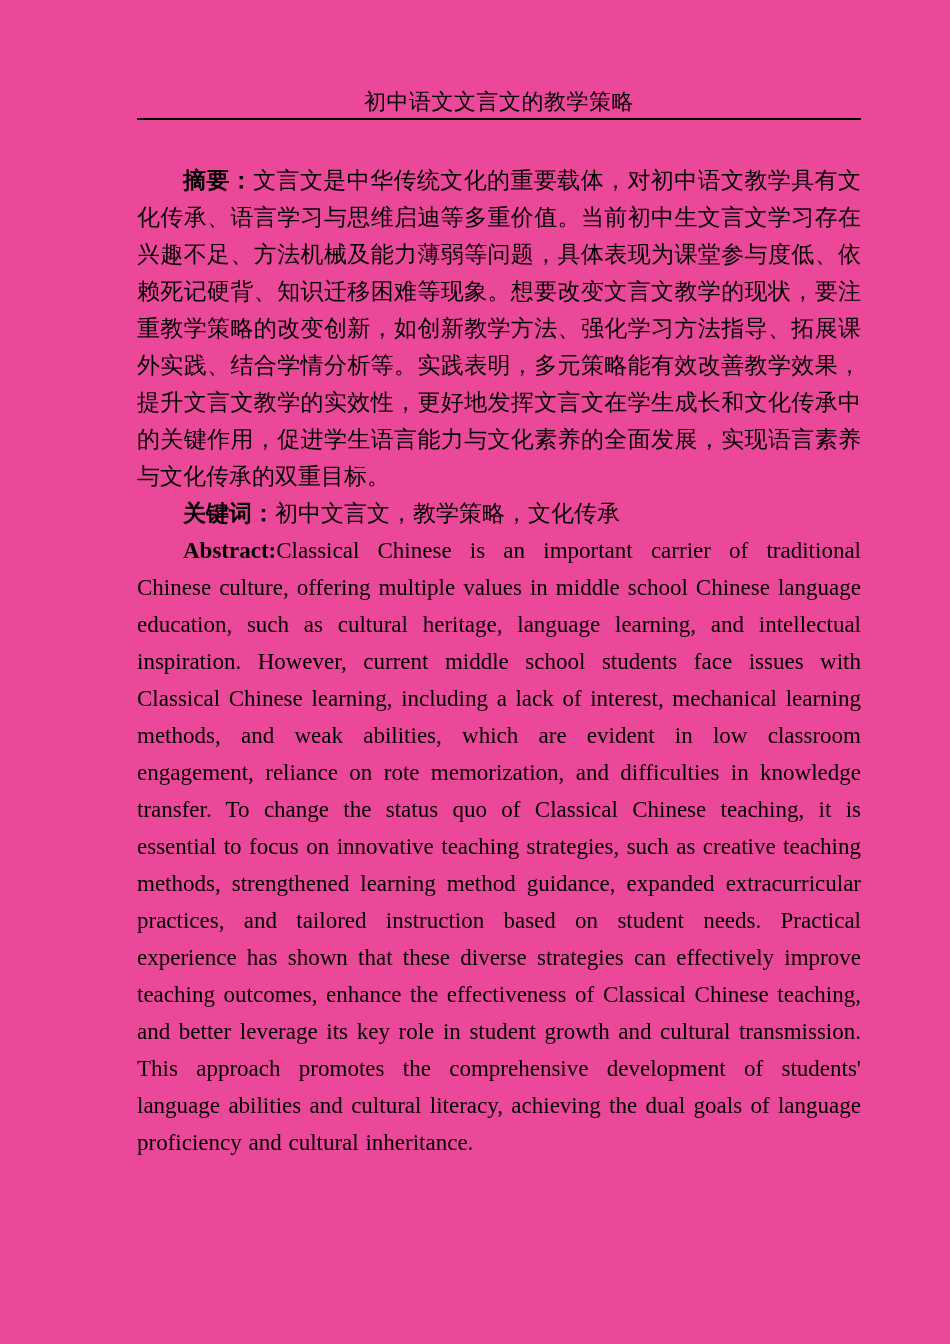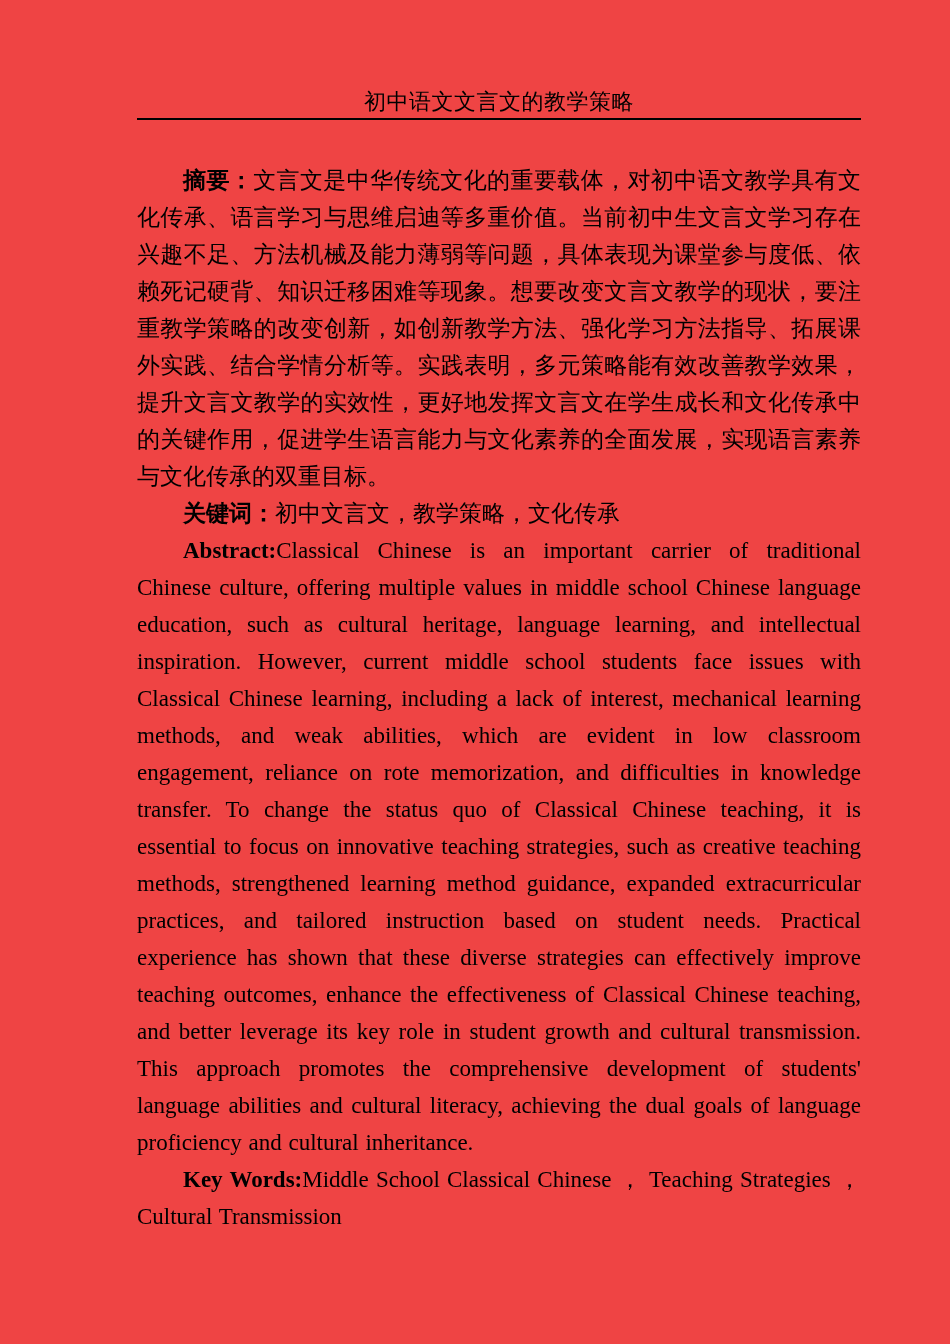--- a/index.html
+++ b/index.html
@@ -4,21 +4,21 @@
 <style>
   html, body {
     margin: 0;
     padding: 0;
     background: #ffffff;
   }
   .page {
     position: relative;
     width: 950px;
     height: 1344px;
-    background: #ef4444;
+    background: #ec4899;
     color: #000000;
     overflow: hidden;
     font-family: "Liberation Serif", serif;
   }
   .content-area {
     position: absolute;
     left: 137px;
     top: 0;
     width: 724px;
   }
@@ -65,17 +65,16 @@
     </div>
 
     <div class="body-text">
 
       <p><b>摘要：</b><span>文言文是中华传统文化的重要载体，对初中语文教学具有文化传承、语言学习与思维启迪等多重价值。当前初中生文言文学习存在兴趣不足、方法机械及能力薄弱等问题，具体表现为课堂参与度低、依赖死记硬背、知识迁移困难等现象。想要改变文言文教学的现状，要注重教学策略的改变创新，如创新教学方法、强化学习方法指导、拓展课外实践、结合学情分析等。实践表明，多元策略能有效改善教学效果，提升文言文教学的实效性，更好地发挥文言文在学生成长和文化传承中的关键作用，促进学生语言能力与文化素养的全面发展，实现语言素养与文化传承的双重目标。</span></p>
 
       <p><b>关键词：</b><span>初中文言文，教学策略，文化传承</span></p>
 
       <p><b>Abstract:</b><span>Classical Chinese is an important carrier of traditional Chinese culture, offering multiple values in middle school Chinese language education, such as cultural heritage, language learning, and intellectual inspiration. However, current middle school students face issues with Classical Chinese learning, including a lack of interest, mechanical learning methods, and weak abilities, which are evident in low classroom engagement, reliance on rote memorization, and difficulties in knowledge transfer. To change the status quo of Classical Chinese teaching, it is essential to focus on innovative teaching strategies, such as creative teaching methods, strengthened learning method guidance, expanded extracurricular practices, and tailored instruction based on student needs. Practical experience has shown that these diverse strategies can effectively improve teaching outcomes, enhance the effectiveness of Classical Chinese teaching, and better leverage its key role in student growth and cultural transmission. This approach promotes the comprehensive development of students' language abilities and cultural literacy, achieving the dual goals of language proficiency and cultural inheritance.</span></p>
 
-      <p><b>Key Words:</b><span>Middle School Classical Chinese ， Teaching Strategies ， Cultural Transmission</span></p>
 
     </div>
   </div>
 </div>
 
 </body></html>

